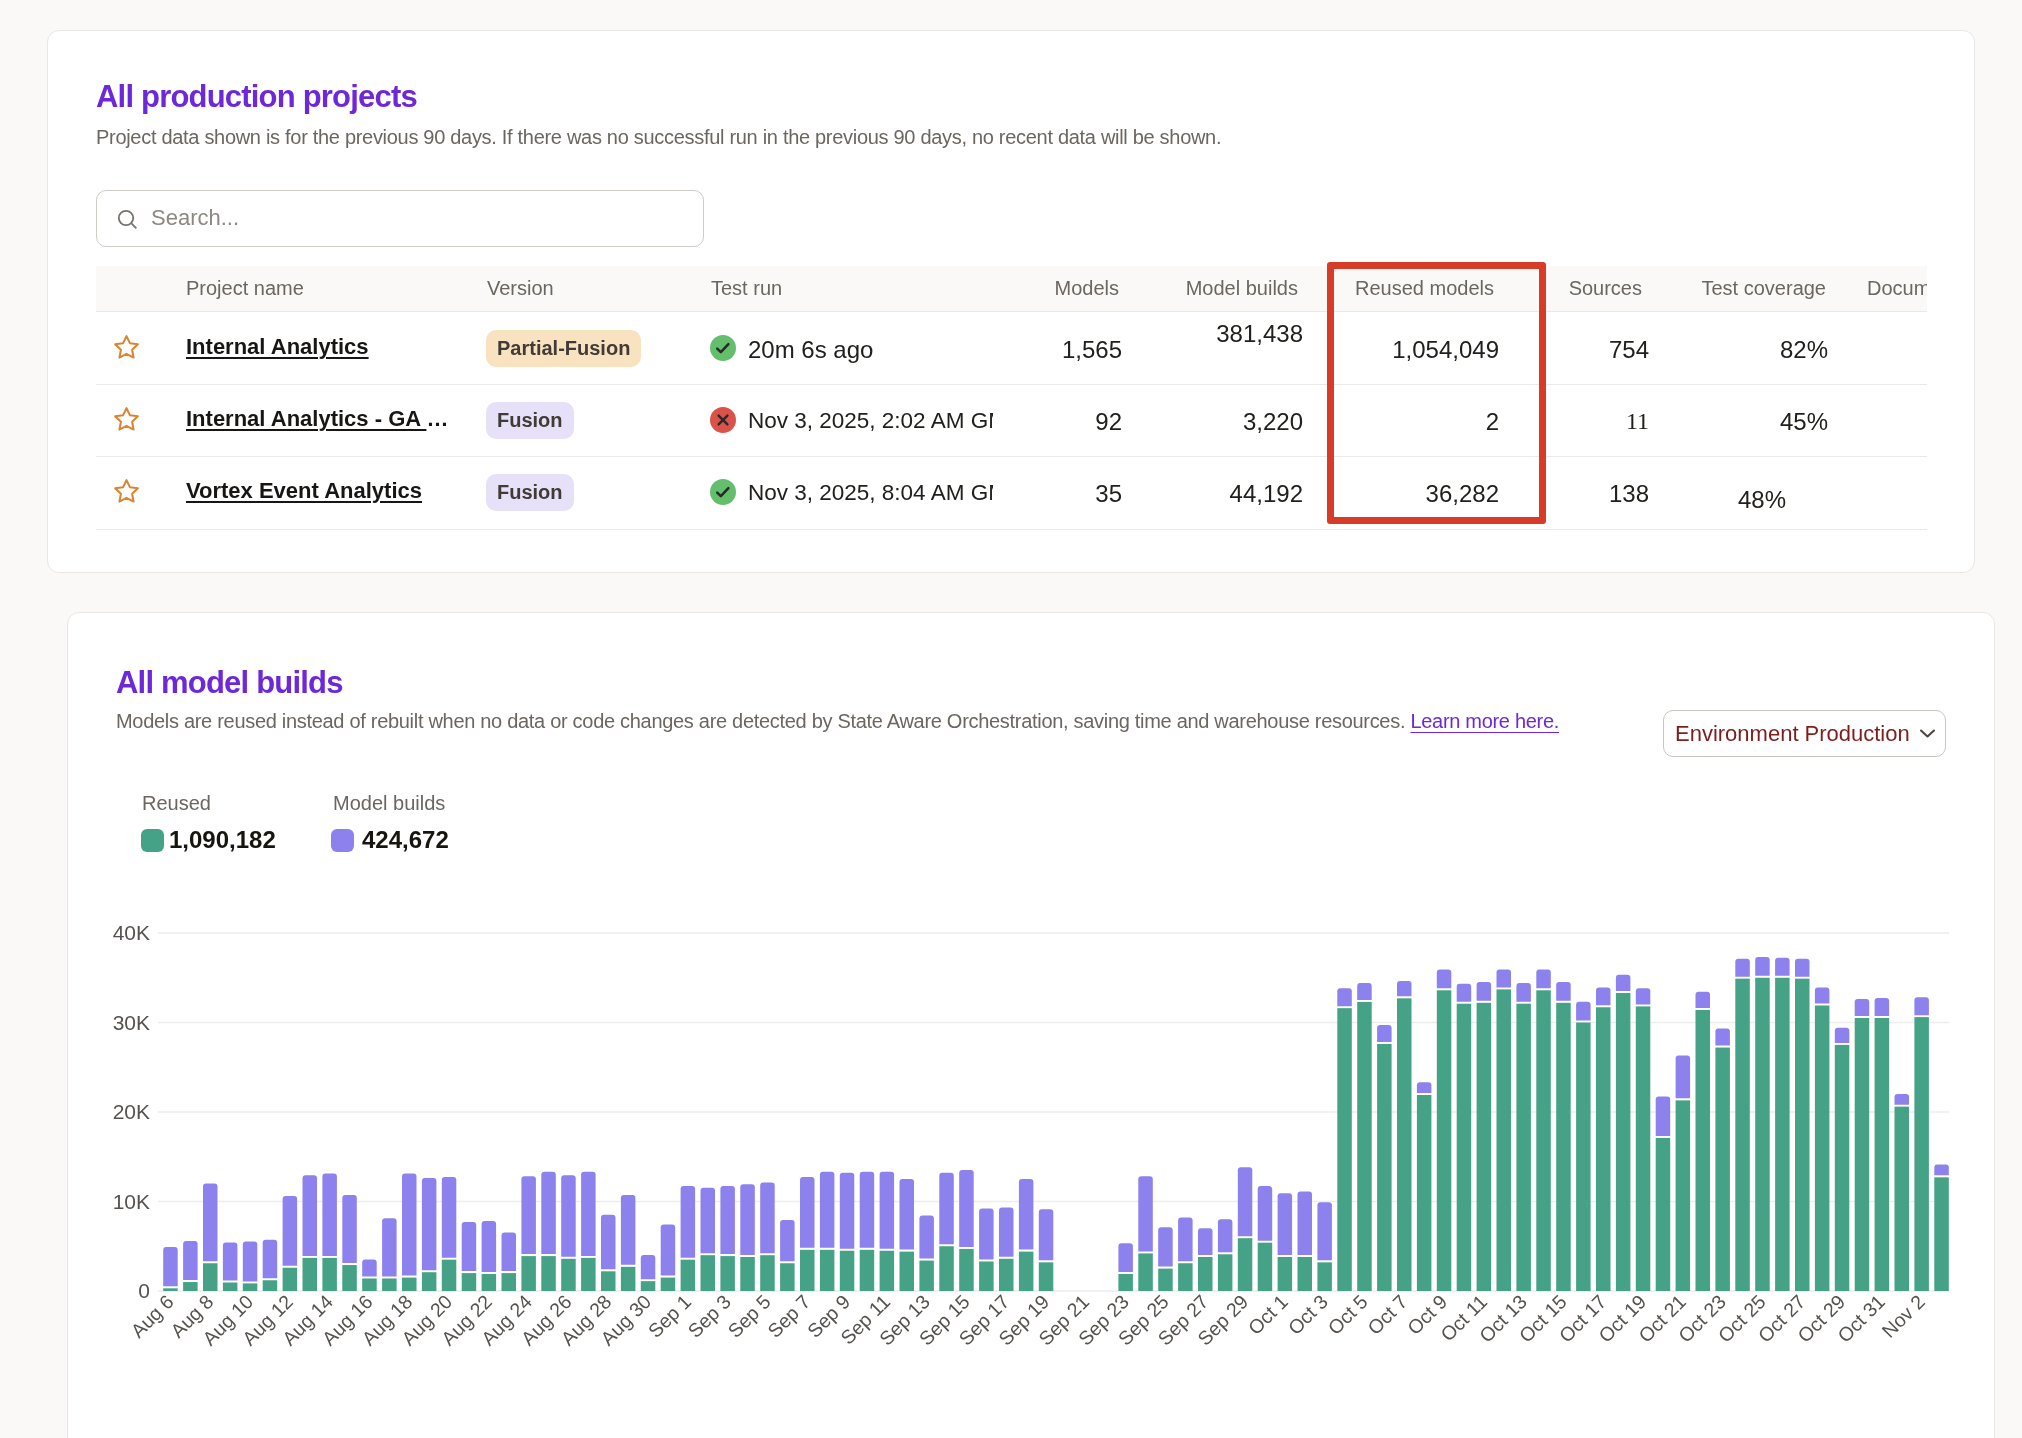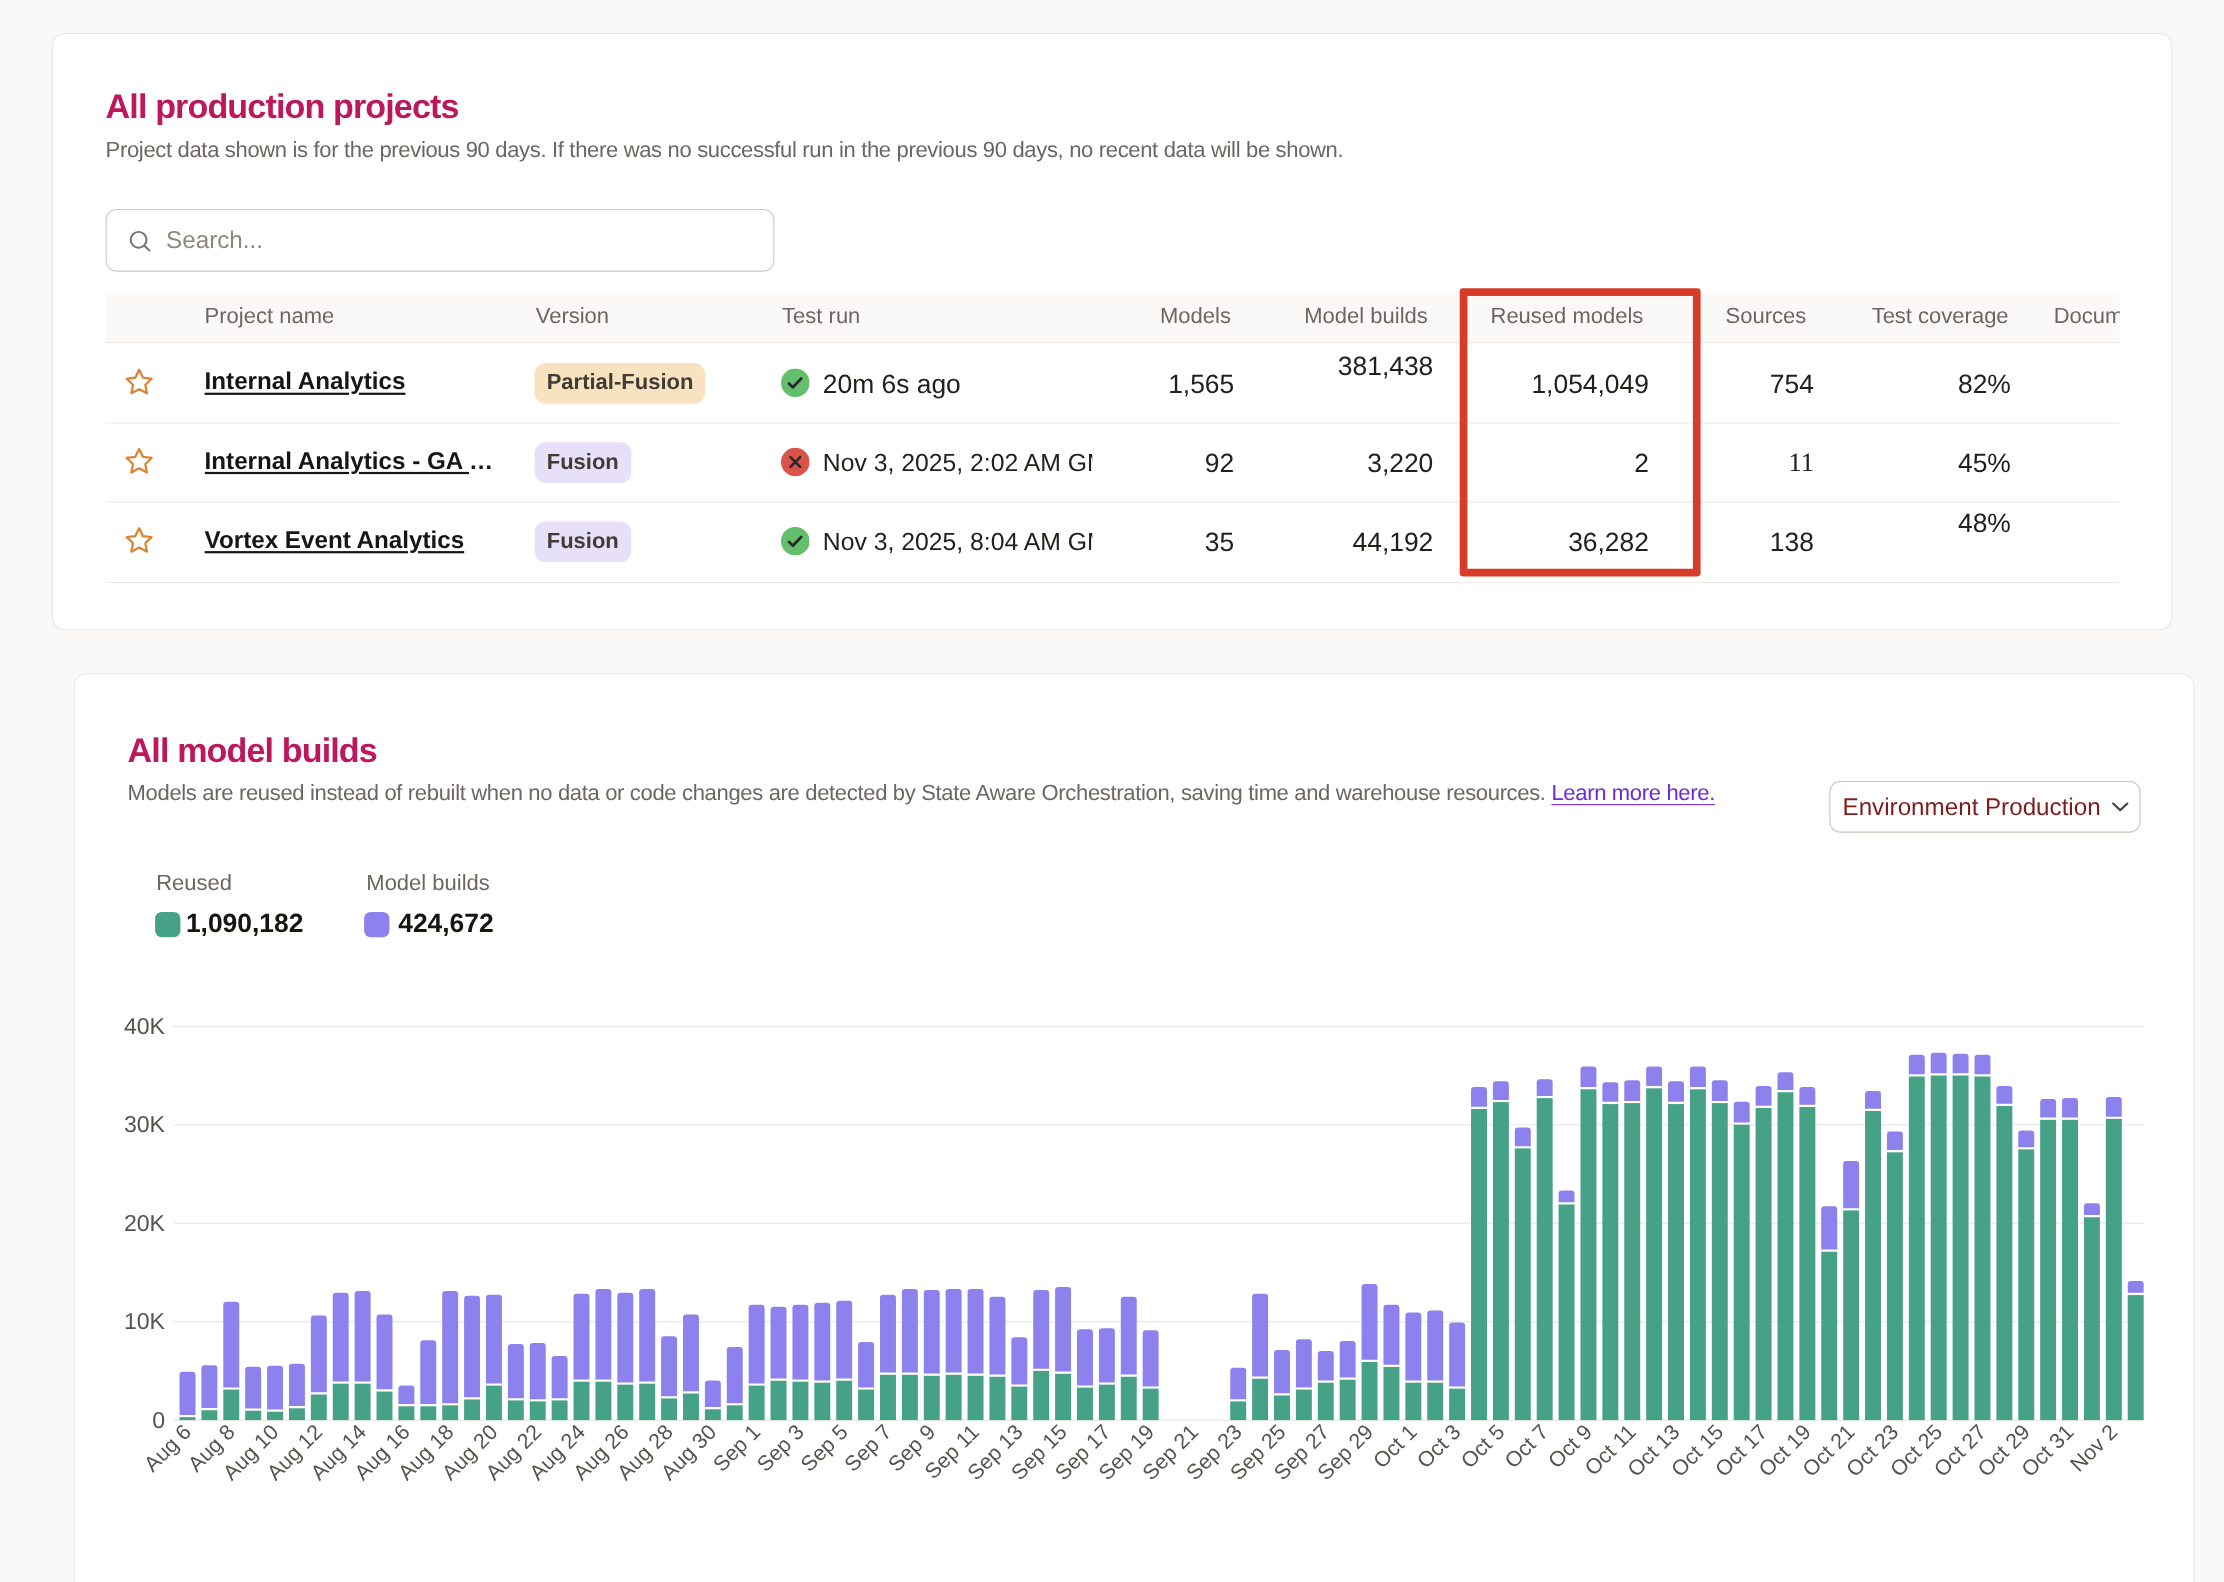--- a/index.html
+++ b/index.html
@@ -1,19 +1,19 @@
 <!DOCTYPE html>
 <html><head><meta charset="utf-8">
 <style>
 * { margin:0; padding:0; box-sizing:border-box; }
 html,body { width:2022px; height:1438px; background:#faf9f8; font-family:"Liberation Sans", sans-serif; overflow:hidden; }
 svg text { font-family:"Liberation Sans", sans-serif; }
 .card { position:absolute; background:#fff; border:1px solid #e9e7e4; border-radius:12px; }
 .abs { position:absolute; }
-h2 { font-size:31px; font-weight:700; color:#be185d; letter-spacing:-0.8px; }
+h2 { font-size:31px; font-weight:700; color:#6d28d9; letter-spacing:-0.8px; }
 .sub { font-size:20px; color:#6b6660; letter-spacing:-0.3px; }
 .hdr { font-size:20px; color:#6b6660; }
 .num { font-size:24px; color:#21201d; }
 .badge1 { height:37px; line-height:37px; padding:0 11px; background:#f9e2c0; border-radius:10px; font-size:20px; font-weight:600; color:#403b35; }
 .badge2 { height:37px; line-height:37px; padding:0 11px; background:#e6e0f8; border-radius:10px; font-size:20px; font-weight:600; color:#403b35; }
 </style></head>
 <body>
 
 <div class="card" style="left:47px; top:30px; width:1928px; height:543px;">
   <h2 class="abs" style="left:48px; top:48px;">All production projects</h2>
@@ -87,21 +87,21 @@
           <circle cx="13" cy="13" r="13" fill="#63bf6b"></circle>
           <path d="M7.2 13.6 l3.6 3.5 l7.6-8.0" stroke="#27292b" stroke-width="2.5" fill="none" stroke-linecap="round" stroke-linejoin="round"></path>
         </svg></div>
     <div class="abs" style="left:652px; top:190px; width:245px; height:72px; overflow:hidden;">
         <div style="position:absolute; left:0; top:24px; white-space:nowrap; font-size:22.5px; color:#21201d;">Nov 3, 2025, 8:04 AM GMT+9</div>
       </div>
     <div class="num abs" style="left:880px; top:214px; width:146px; text-align:right;">35</div>
 <div class="num abs" style="left:1060px; top:214px; width:147px; text-align:right;">44,192</div>
 <div class="num abs" style="left:1260px; top:214px; width:143px; text-align:right;">36,282</div>
 <div class="num abs" style="left:1420px; top:214px; width:133px; text-align:right;">138</div>
-<div class="num abs" style="left:1600px; top:197px; width:132px; text-align:right;">48%</div>
+<div class="num abs" style="left:1600px; top:220px; width:132px; text-align:center;">48%</div>
 
   </div>
 
   <div class="abs" style="left:1279px; top:231px; width:219px; height:262px; border:7px solid #d63c27; border-radius:3px;"></div>
 </div>
 
 <div class="card" style="left:47px; top:612px; width:1928px; height:860px;margin-left:20px;">
   <h2 class="abs" style="left:48px; top:52px;">All model builds</h2>
   <div class="sub abs" style="left:48px; top:97px;">Models are reused instead of rebuilt when no data or code changes are detected by State Aware Orchestration, saving time and warehouse resources. <a style="color:#6d28d9; font-weight:400; text-decoration:underline; text-decoration-thickness:1.3px; text-underline-offset:3.5px;">Learn more here.</a></div>
 

